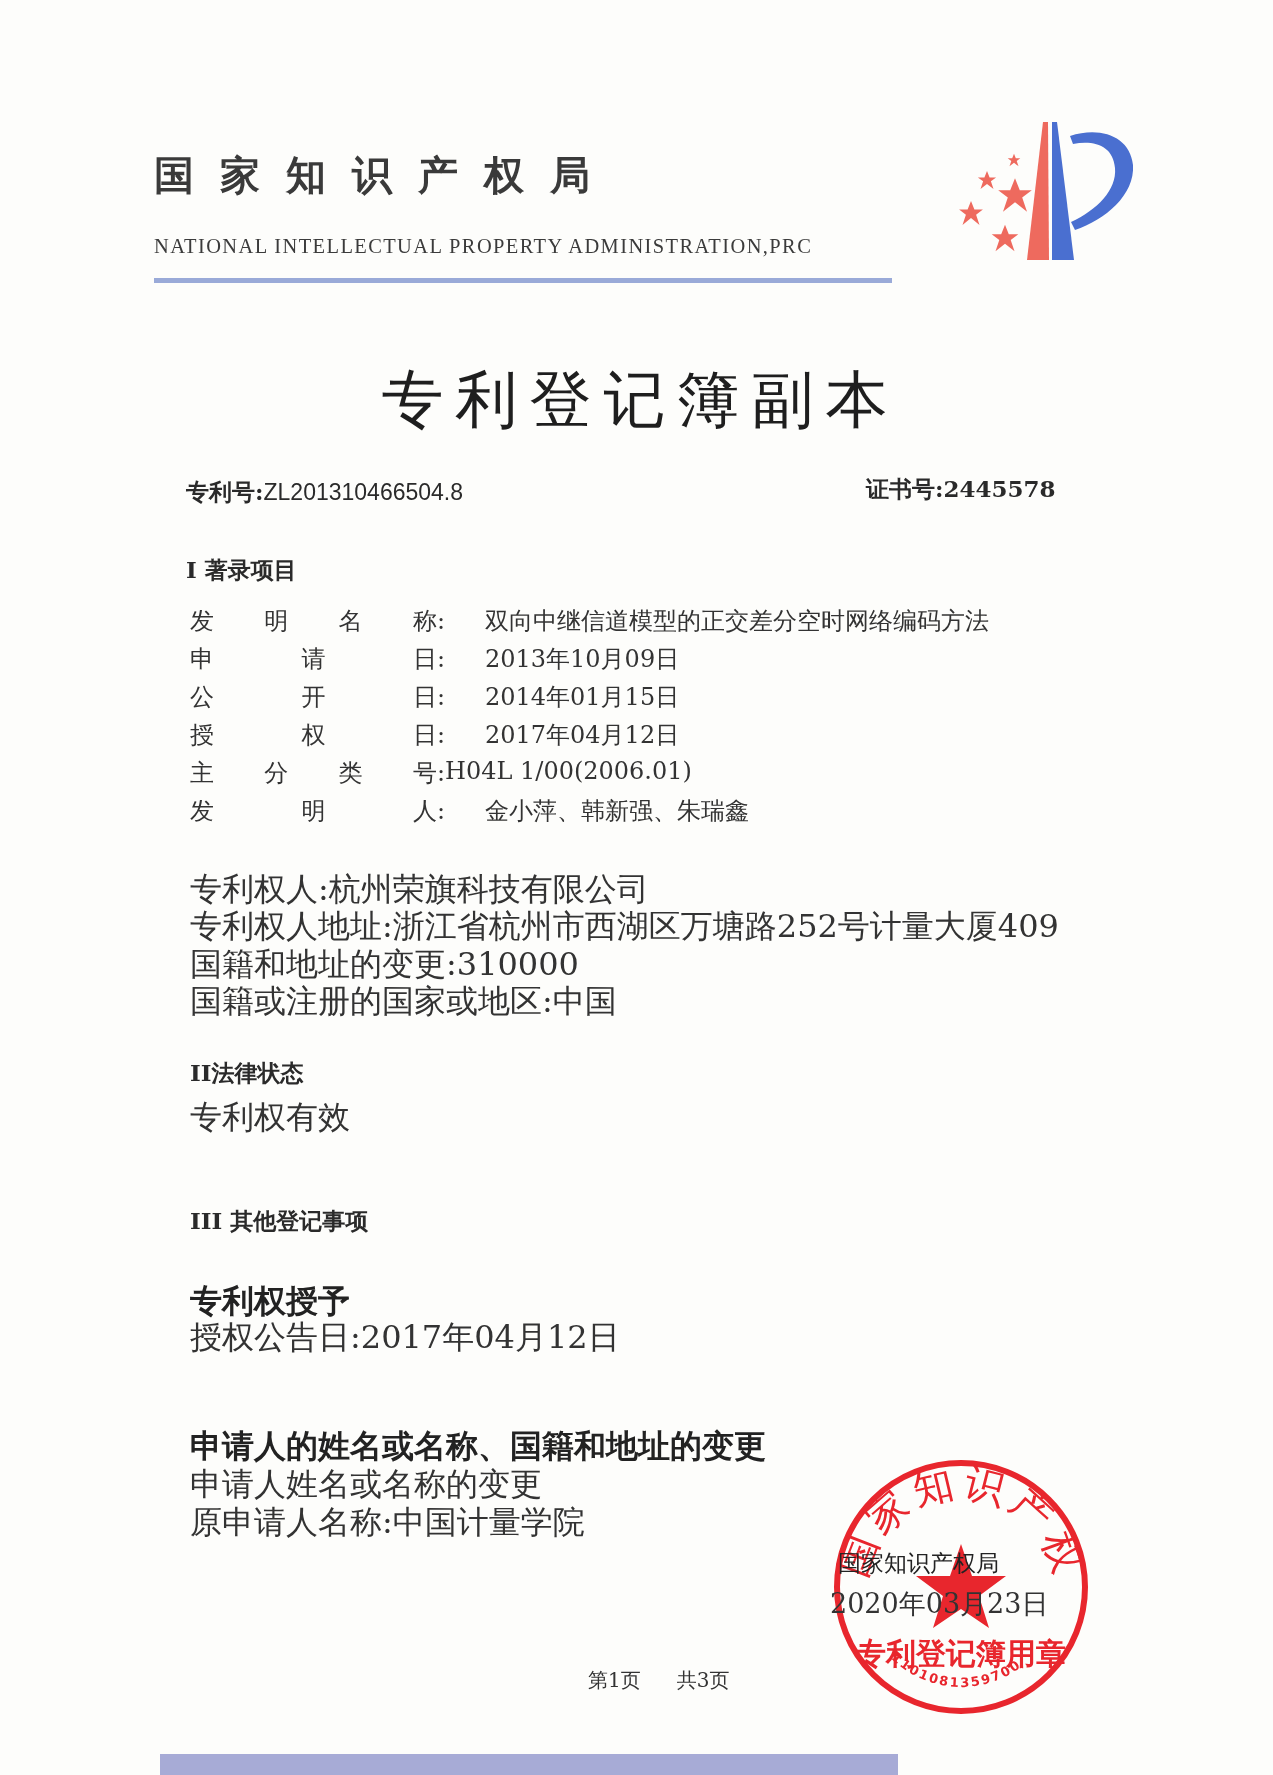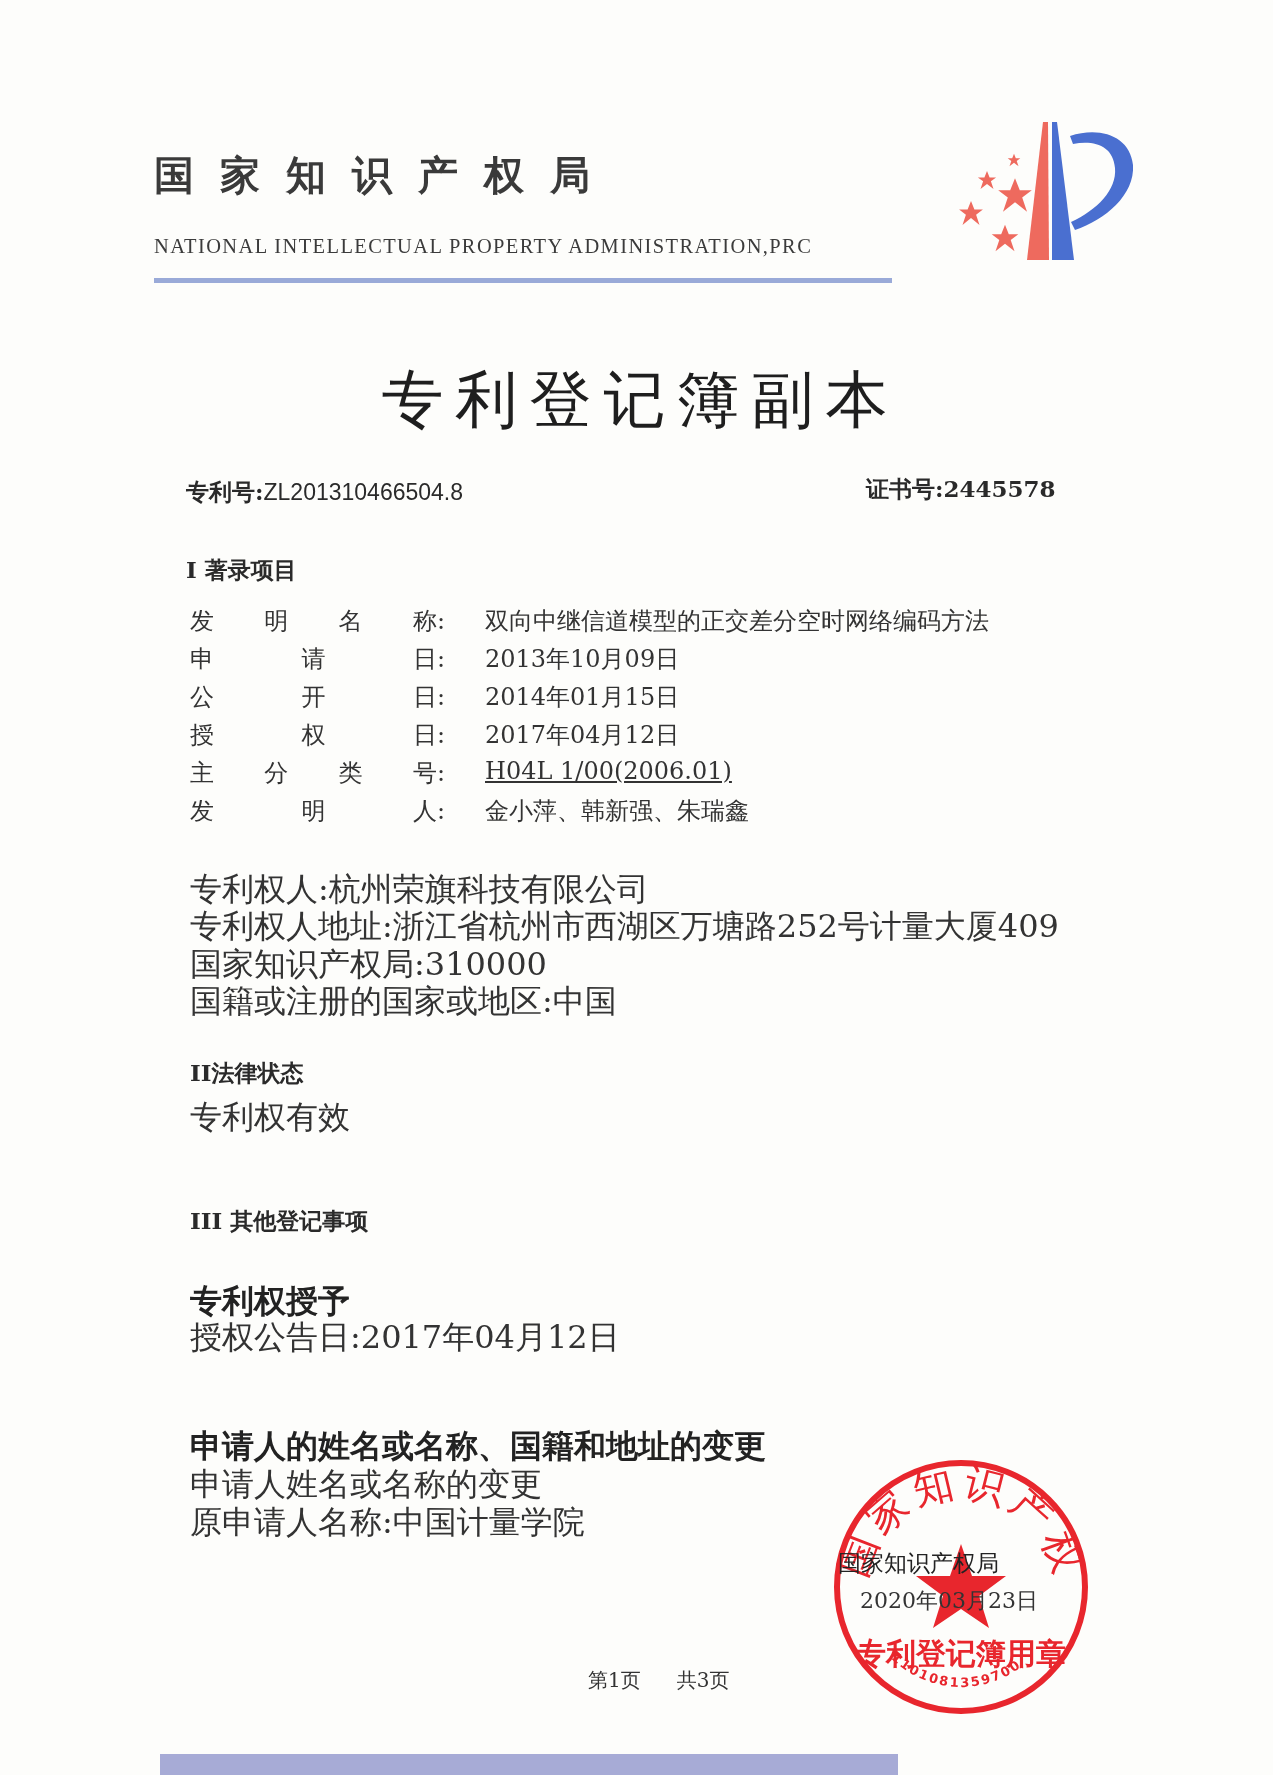--- a/index.html
+++ b/index.html
@@ -46,21 +46,21 @@
   .bold-line { font-weight: bold; color: #222; font-family: Liberation Mono, monospace; }
 
   .page-info { left: 588px; top: 1667px; font-size: 20px; color: #333; white-space: nowrap; }
   .page-info span + span { margin-left: 36px; }
 
   .footer-bar { left: 160px; top: 1754px; width: 738px; height: 21px; background: #a7abd6; }
 
   
   .seal { left: 826px; top: 1452px; width: 270px; height: 270px; }
   .seal-overlay-1 { left: 838px; top: 1548px; font-size: 23px; color: #222; white-space: nowrap; }
-  .seal-overlay-2 { left: 860px; top: 1586px; font-size: 22px; color: #333; white-space: nowrap; }
+  .seal-overlay-2 { left: 830px; top: 1586px; font-size: 27px; color: #333; white-space: nowrap; }
 </style>
 </head>
 <body>
 
 <div class="abs org-cn">国家知识产权局</div>
 <div class="abs org-en">NATIONAL INTELLECTUAL PROPERTY ADMINISTRATION,PRC</div>
 <div class="abs header-rule"></div>
 
 <div class="abs logo">
   <svg width="200" height="160" viewBox="0 0 200 160">
@@ -123,34 +123,34 @@
   </div>
   <div class="field-value" style="margin-left:40px;">2017年04月12日</div>
 </div>
 <div class="abs field-row" style="top:757px;">
   <div class="field-label">
     <span>主</span>
     <span>分</span>
     <span>类</span>
     <span>号:</span>
   </div>
-  <div class="field-value" style="margin-left:40px;text-decoration:underline;">H04L 1/00(2006.01)</div>
+  <div class="field-value" style="">H04L 1/00(2006.01)</div>
 </div>
 <div class="abs field-row" style="top:795px;">
   <div class="field-label">
     <span>发</span>
     <span>明</span>
     <span>人:</span>
   </div>
   <div class="field-value" style="margin-left:40px;">金小萍、韩新强、朱瑞鑫</div>
 </div>
 
 <div class="abs line" style="top:868px;">专利权人:杭州荣旗科技有限公司</div>
 <div class="abs line" style="top:905px;">专利权人地址:浙江省杭州市西湖区万塘路252号计量大厦409</div>
-<div class="abs line" style="top:943px;">国家知识产权局:310000</div>
+<div class="abs line" style="top:943px;">国籍和地址的变更:310000</div>
 <div class="abs line" style="top:980px;">国籍或注册的国家或地区:中国</div>
 
 <div class="abs section-h" style="left:190px; top:1058px;">II法律状态</div>
 <div class="abs line" style="top:1096px;">专利权有效</div>
 
 <div class="abs section-h" style="left:190px; top:1206px;">III 其他登记事项</div>
 <div class="abs line bold-line" style="top:1280px;">专利权授予</div>
 <div class="abs line" style="top:1316px;">授权公告日:2017年04月12日</div>
 
 <div class="abs line bold-line" style="top:1425px;">申请人的姓名或名称、国籍和地址的变更</div>

